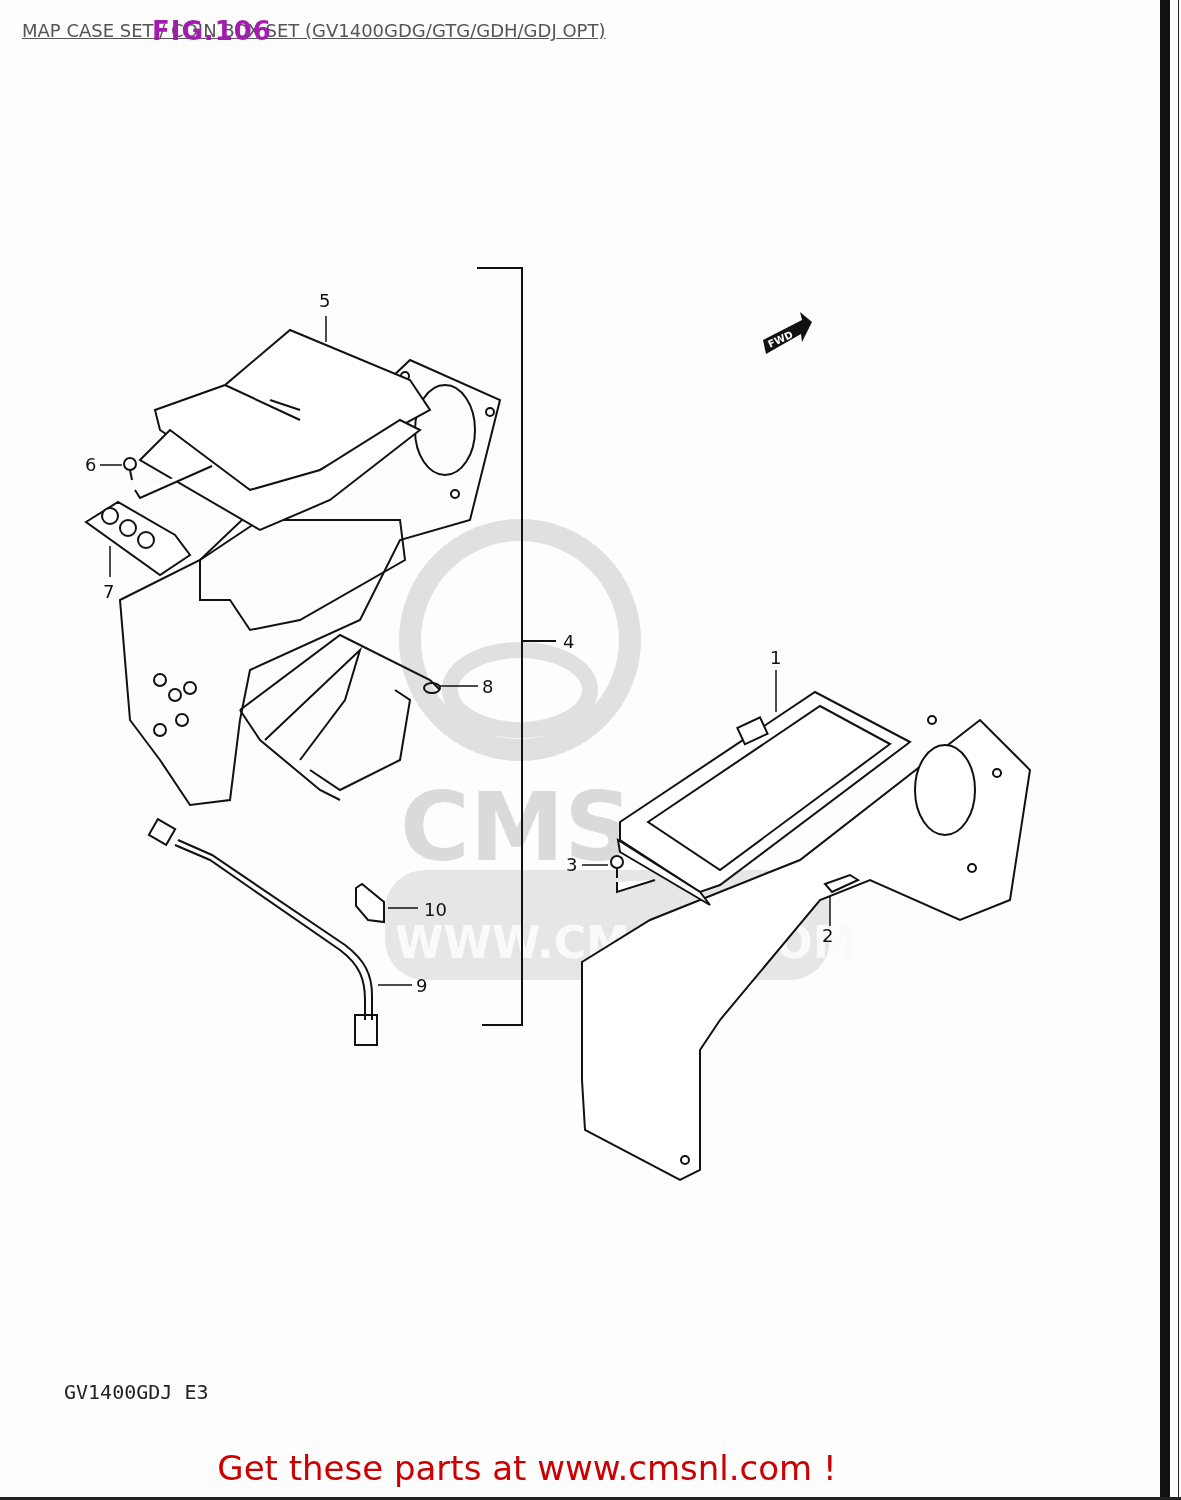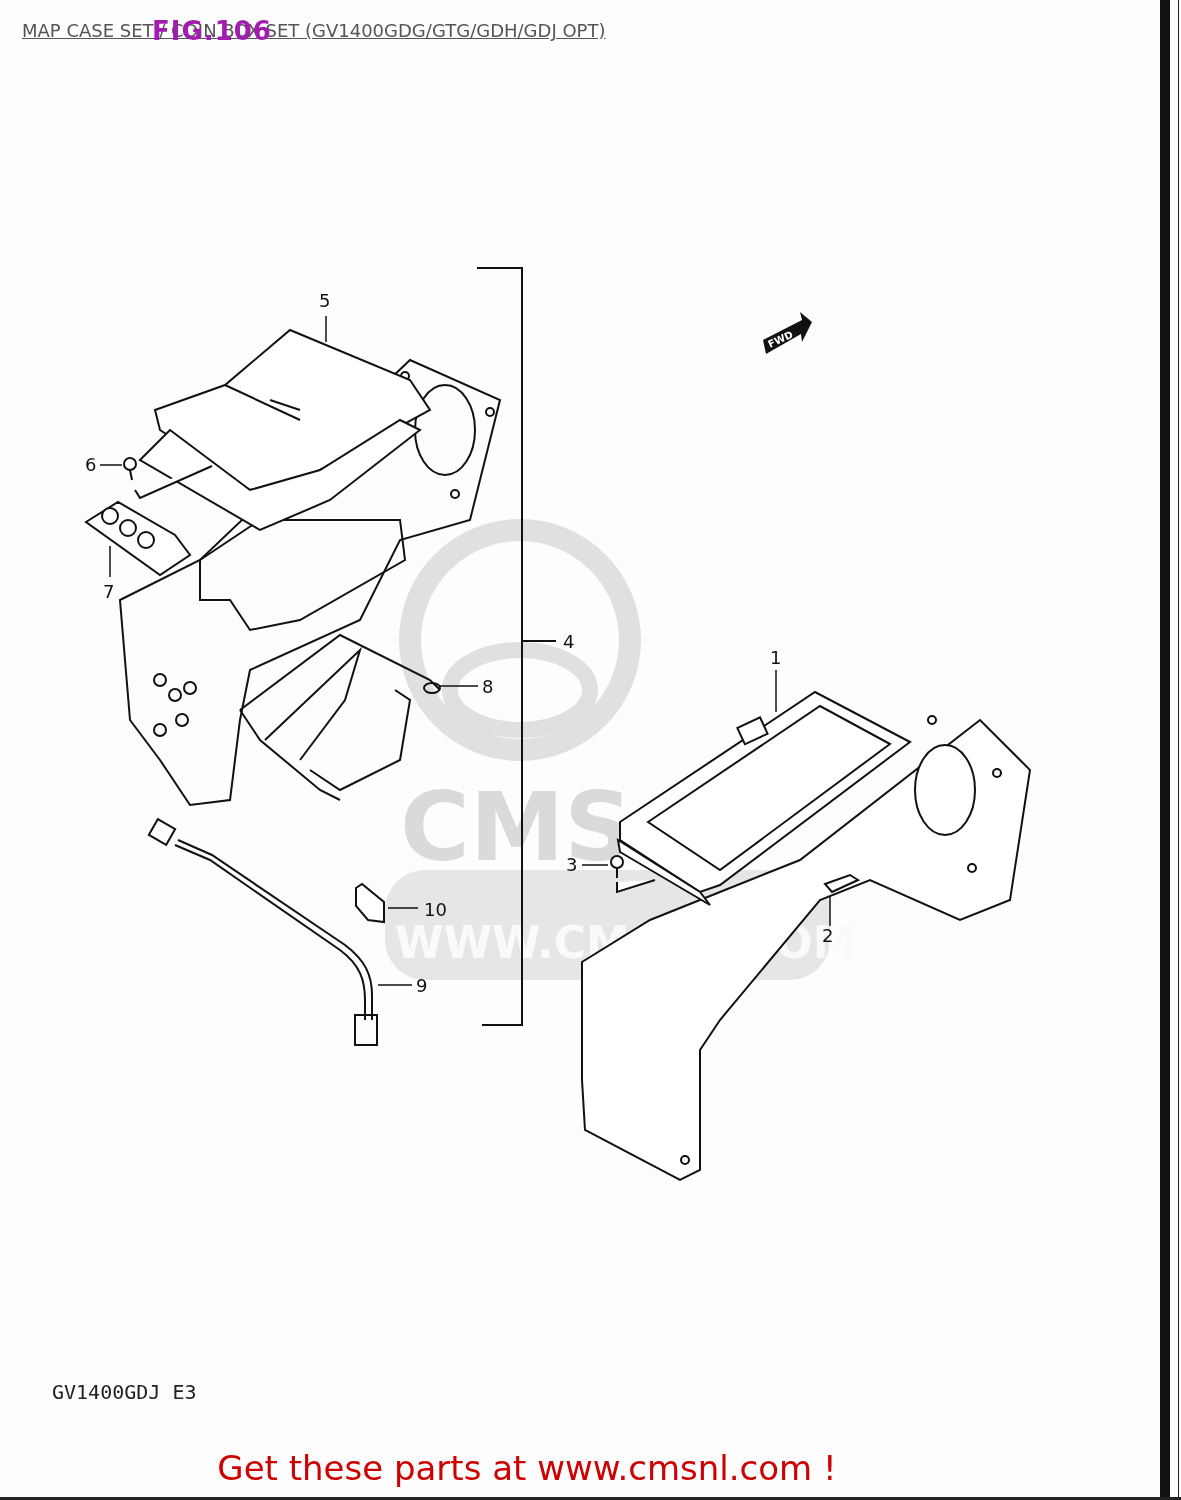--- a/index.html
+++ b/index.html
@@ -1,19 +1,19 @@
 <!DOCTYPE html>
 <html><head>
   <meta charset="utf-8">
   <style>
     html, body { margin: 0; padding: 0; background: #fdfdfd; }
     body { width: 1181px; height: 1500px; position: relative; overflow: hidden; font-family: "DejaVu Sans", sans-serif; }
     .title { position: absolute; left: 22px; top: 20px; font-family: "DejaVu Sans", sans-serif; font-size: 18px; color: #555; letter-spacing: 0px; white-space: nowrap; z-index: 2; text-decoration: underline; }
     .fig { position: absolute; left: 152px; top: 16px; font-family: "DejaVu Sans", sans-serif; font-weight: bold; font-size: 26px; color: #a21caf; letter-spacing: 1px; z-index: 3; }
-    .model-code { position: absolute; left: 52px; top: 1380px; font-family: "DejaVu Sans Mono", monospace; font-size: 20px; color: #222; }
+    .model-code { position: absolute; left: 64px; top: 1380px; font-family: "DejaVu Sans Mono", monospace; font-size: 20px; color: #222; }
     .cta { position: absolute; left: 0; width: 1054px; top: 1448px; text-align: center; font-family: "DejaVu Sans", sans-serif; font-size: 34px; color: #cc0000; }
     .bottom-rule { position: absolute; left: 0; top: 1497px; width: 1181px; height: 3px; background: #222; }
     .right-border { position: absolute; left: 1160px; top: 0; width: 10px; height: 1500px; background: #111; }
     .right-border-thin { position: absolute; left: 1178px; top: 0; width: 1px; height: 1500px; background: #222; }
     svg.diagram { position: absolute; left: 0; top: 0; }
     .callout { font-family: "DejaVu Sans", sans-serif; font-size: 18px; fill: #111; }
     .wm { font-family: "DejaVu Sans", sans-serif; font-weight: bold; fill: #dadada; }
   </style>
 </head>
 <body>

